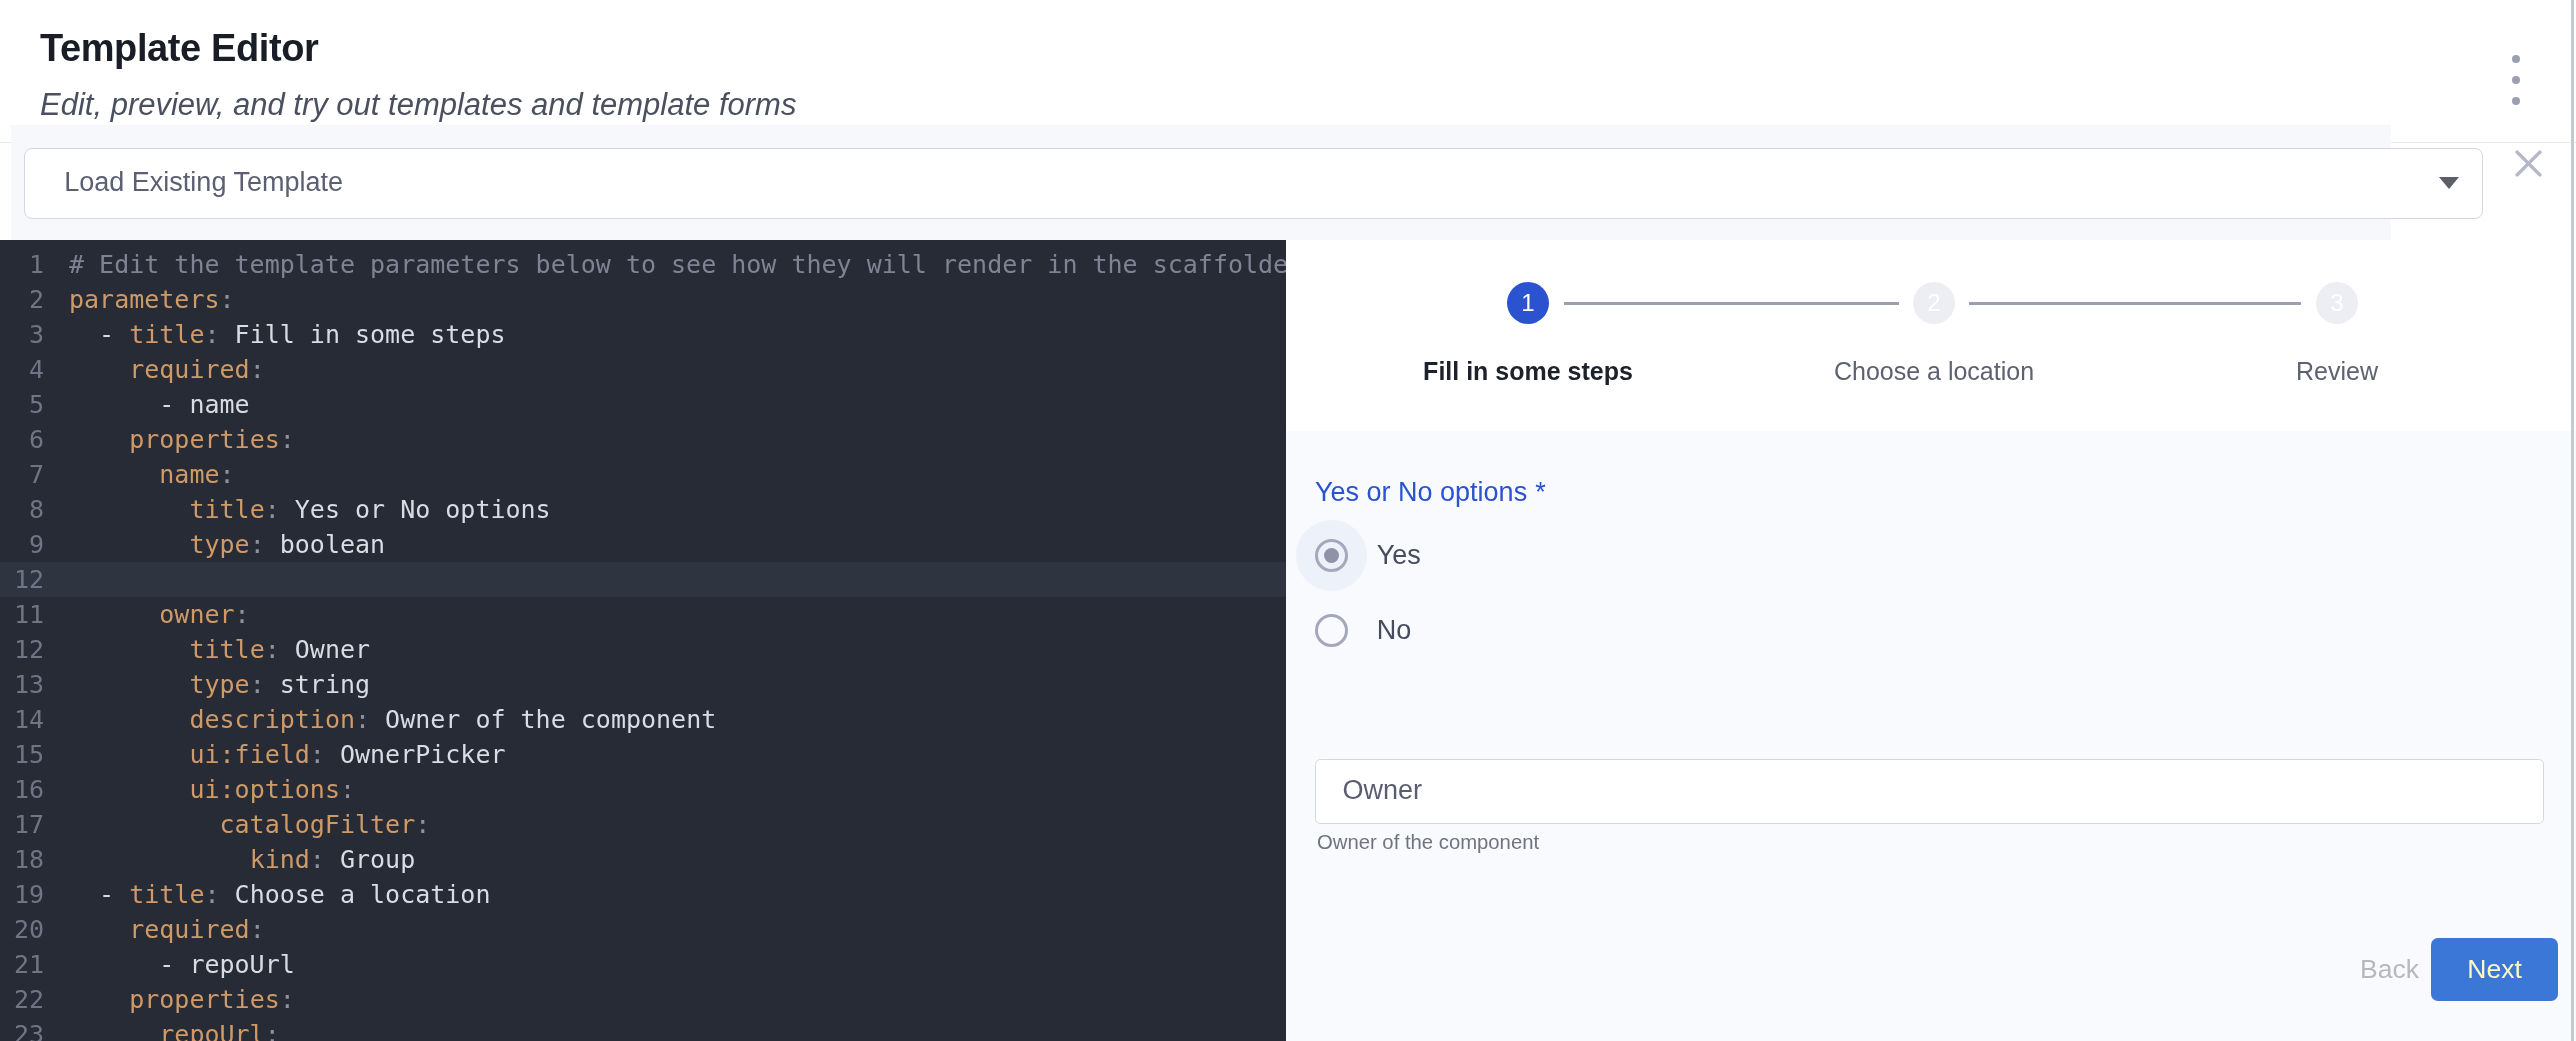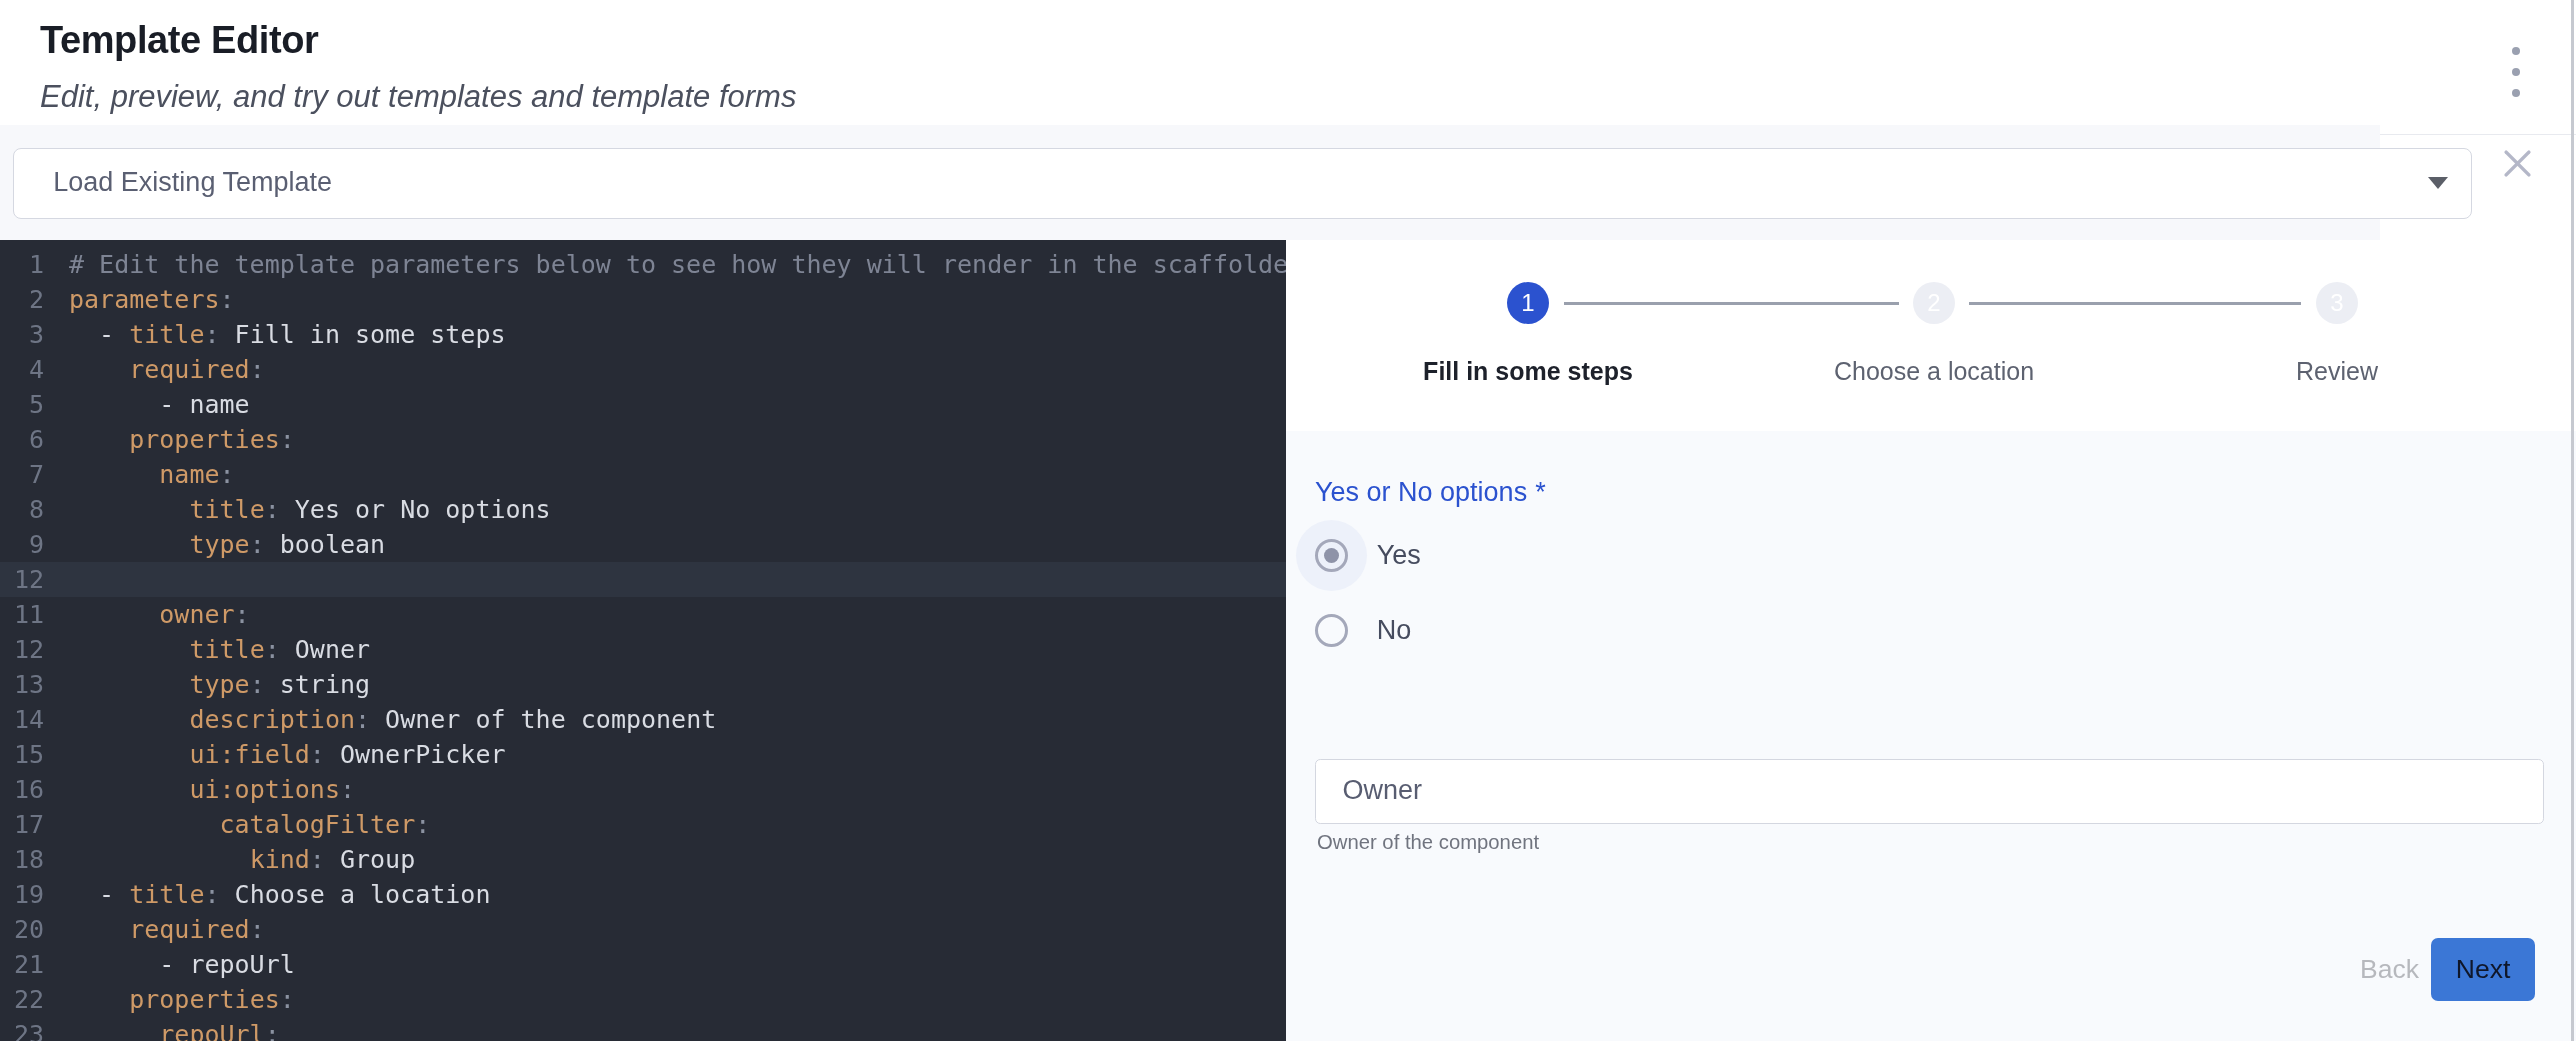--- a/index.html
+++ b/index.html
@@ -1,29 +1,29 @@
 <!DOCTYPE html>
 <html style="--editor_bg: #272b35; --editor_line_highlight: #2e3440; --editor_gutter: #6e7585; --code_comment: #7e8494; --code_key: #cf9a67; --code_punct: #8b92a1; --code_value: #d9dce3; --primary_blue: #2b52cf; --button_blue: #3b77d6; --step_inactive_bg: #eceef4; --step_connector: #9aa0ad; --loadbar_bg: #f7f8fb; --form_bg: #f8fafd; --radio_ring: #a4a8ba; --radio_dot: #8e93a8; --radio_halo: #edf1fa; --text_dark: #191d26; --text_subtitle: #4b505e; --text_placeholder: #5a5f72; --text_step_active: #1d212b; --text_step_inactive: #5d6270; --text_radio_label: #464c5f; --text_owner_label: #585d71; --text_helper: #70747f; --back_disabled: #b6b8bd; --icon_gray: #9aa0b0; --clear_icon: #b4b7c8; --caret_color: #5b5f68; --border_header: #e8eaef; --border_input: #d5d8e1; --border_owner: #d4d7e0; --right_edge: #c6c9d0;font-size:14px"><head>
 <meta charset="utf-8">
 <style>
   html,body{margin:0;padding:0;width:2576px;height:1041px;background:#ffffff;overflow:hidden;
     font-family:"Liberation Sans", sans-serif;position:relative;}
   *{box-sizing:border-box;}
 
   
-  .header{position:absolute;left:0;top:8px;width:2576px;height:127px;background:#fff;
+  .header{position:absolute;left:0;top:16px;width:2576px;height:127px;background:#fff;
     border-bottom:1.8px solid var(--border_header);padding-left:8px;}
   .page-title{position:absolute;left:40px;top:10.6px;font-size:38px;font-weight:700;color:var(--text_dark);letter-spacing:-0.4px;}
   .page-subtitle{position:absolute;left:40px;top:71px;font-size:31px;color:var(--text_subtitle);font-style:italic;}
   .kebab{position:absolute;left:2496px;top:39px;width:39px;height:50px;display:flex;flex-direction:column;
     align-items:center;justify-content:space-between;cursor:pointer;}
   .kebab .dot{width:8px;height:8px;border-radius:50%;background:var(--icon_gray);}
 
   
-  .loadbar{position:absolute;left:0;top:125px;width:2380px;height:116px;background:var(--loadbar_bg);}
+  .loadbar{position:absolute;left:11px;top:125px;width:2380px;height:116px;background:var(--loadbar_bg);}
   .load-select{position:absolute;left:13.3px;top:23px;width:2459px;height:71px;background:#fff;
     border:1.8px solid var(--border_input);border-radius:8px;cursor:pointer;}
   .load-placeholder{position:absolute;left:39px;top:0;height:67px;line-height:67px;font-size:27px;color:var(--text_placeholder);}
   .caret{position:absolute;right:23px;top:28px;width:0;height:0;border-left:10.6px solid transparent;
     border-right:10.6px solid transparent;border-top:12.4px solid var(--caret_color);}
   .clear-btn{position:absolute;left:2500px;top:21px;width:35px;height:35px;cursor:pointer;}
   .clear-btn svg{display:block;}
 
   
   .editor{position:absolute;left:0;top:240px;width:1286px;height:801px;background:var(--editor_bg);
@@ -66,22 +66,22 @@
   .radio-row.selected .dot-inner{display:block;}
   .radio-label{margin-left:10px;font-size:27px;color:var(--text_radio_label);}
 
   .owner-input{position:absolute;left:29px;top:328px;width:1229px;height:65px;background:#fff;
     border:1.8px solid var(--border_owner);border-radius:5.3px;cursor:text;}
   .owner-input span{position:absolute;left:26.5px;top:0;height:61px;line-height:61px;font-size:27px;color:var(--text_owner_label);}
   .helper{position:absolute;left:31px;top:400px;font-size:20.3px;color:var(--text_helper);}
 
   .back-btn{position:absolute;left:1014px;top:507px;width:119px;height:63px;line-height:63px;text-align:right;
     font-size:26.5px;color:var(--back_disabled);cursor:default;}
-  .next-btn{position:absolute;left:1145px;top:507px;width:104px;height:63px;line-height:63px;text-align:center;
-    font-size:26.5px;font-weight:500;color:#0f172a;background:var(--button_blue);border-radius:7px;cursor:pointer;}
+  .next-btn{position:absolute;left:1145px;top:507px;width:127px;height:63px;line-height:63px;text-align:center;
+    font-size:26.5px;font-weight:500;color:#fef9c3;background:var(--button_blue);border-radius:7px;cursor:pointer;}
 
   .right-edge{position:absolute;left:2571px;top:0;width:2.7px;height:1041px;background:var(--right_edge);}
 </style>
 </head>
 <body>
 
 <div class="header">
   <div class="page-title">Template Editor</div>
   <div class="page-subtitle">Edit, preview, and try out templates and template forms</div>
   <div class="kebab">

